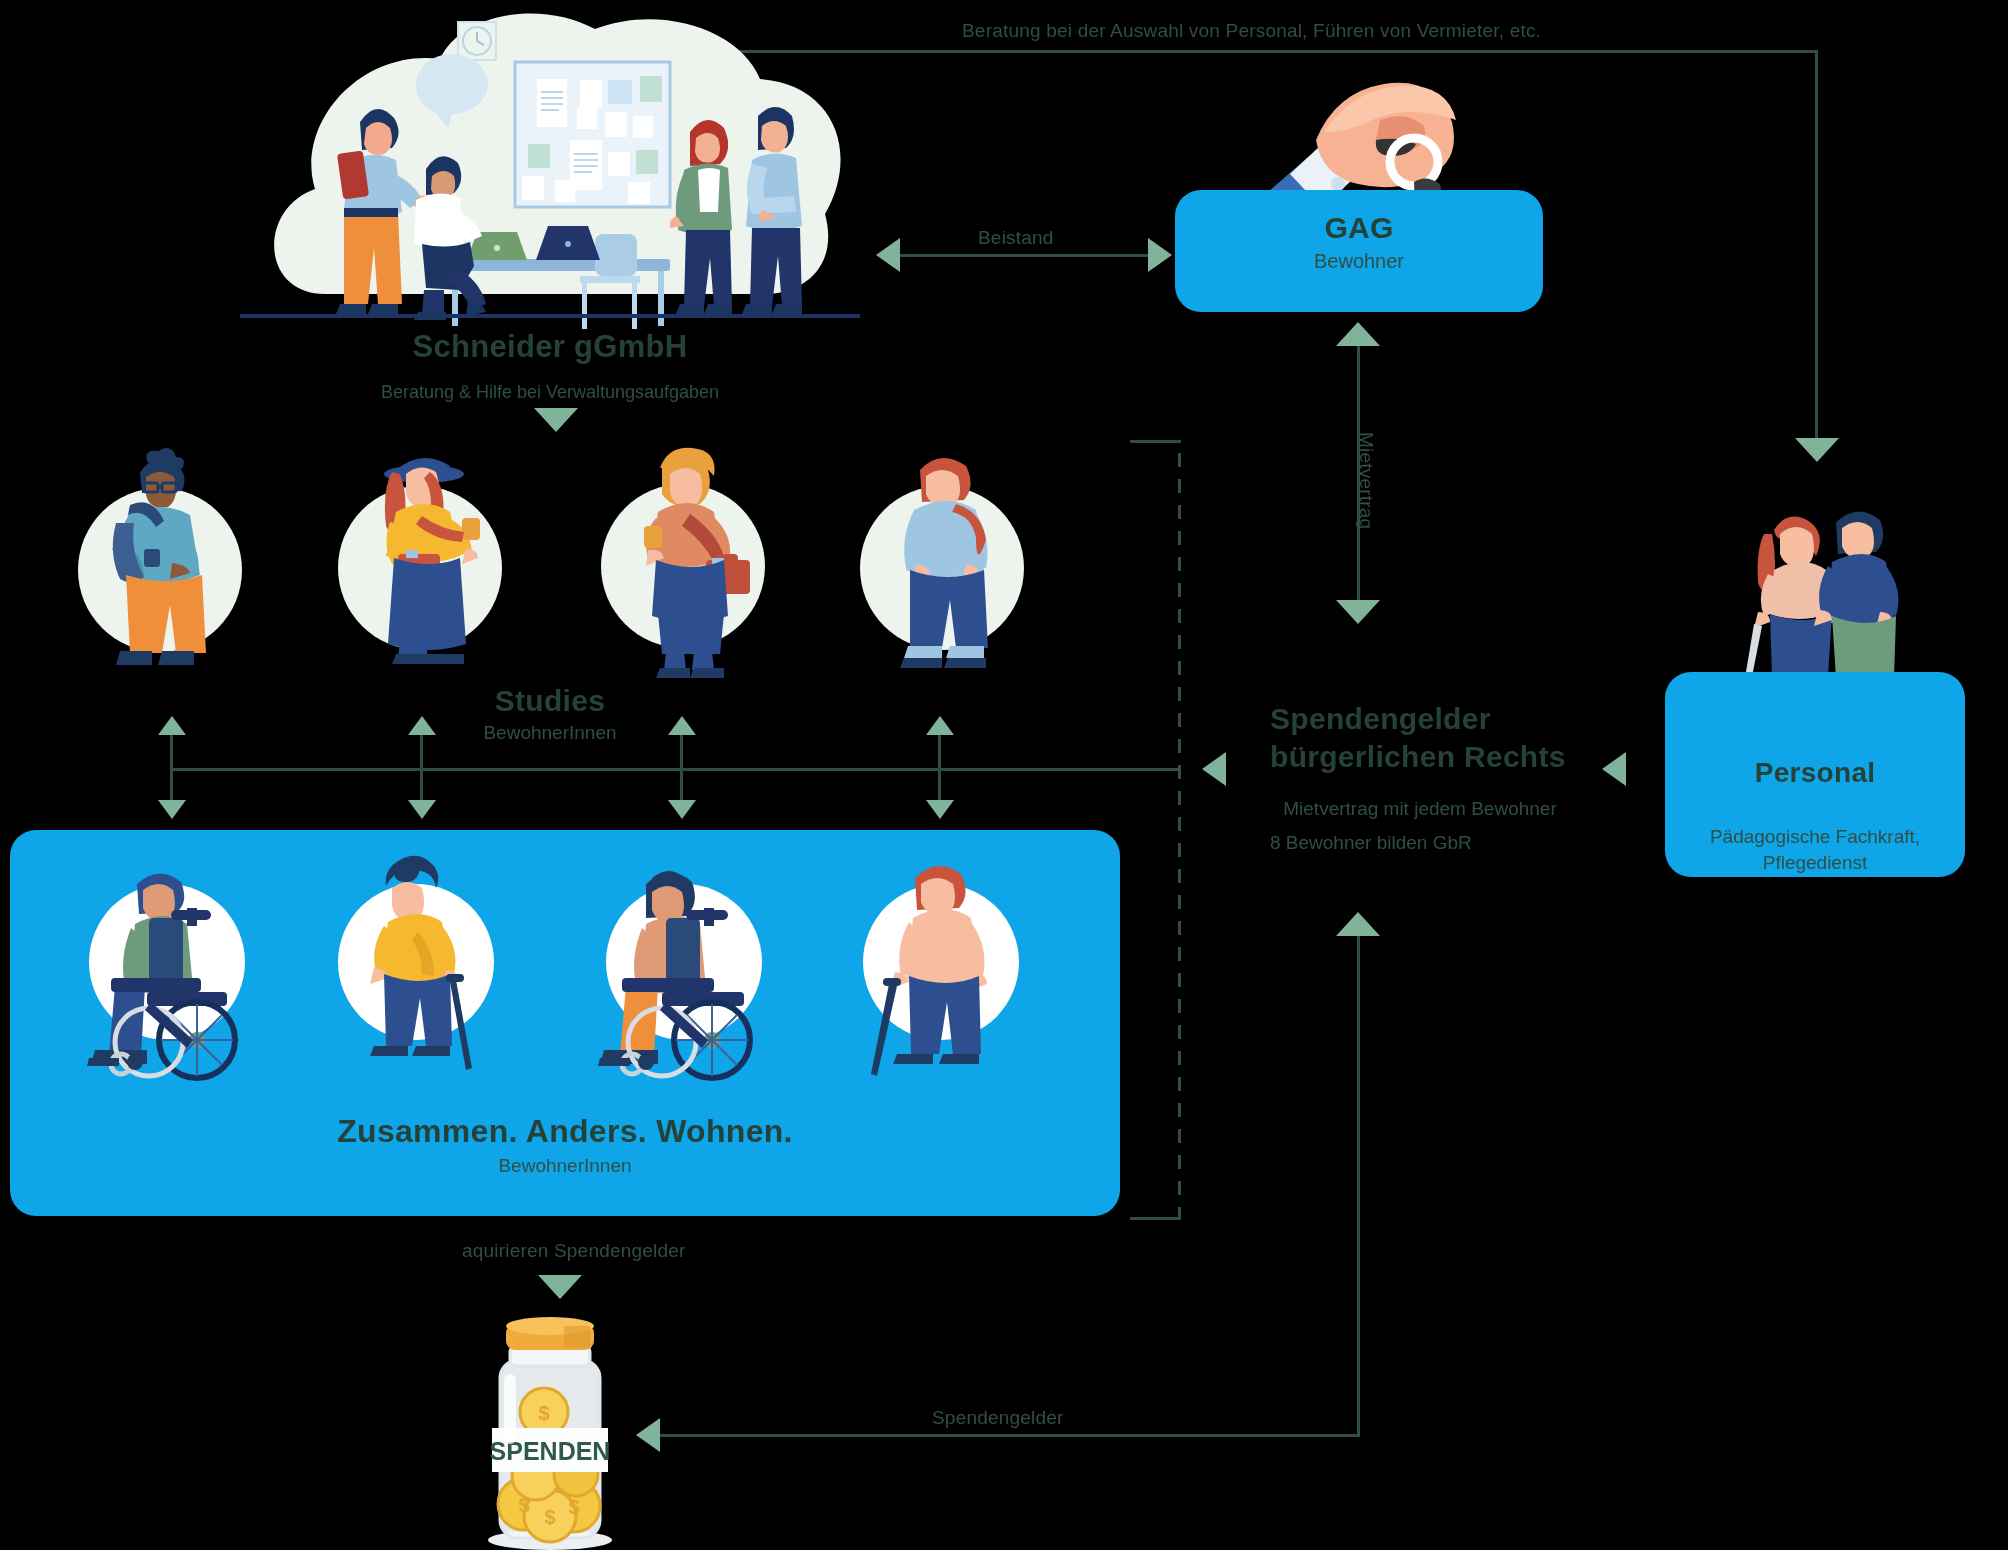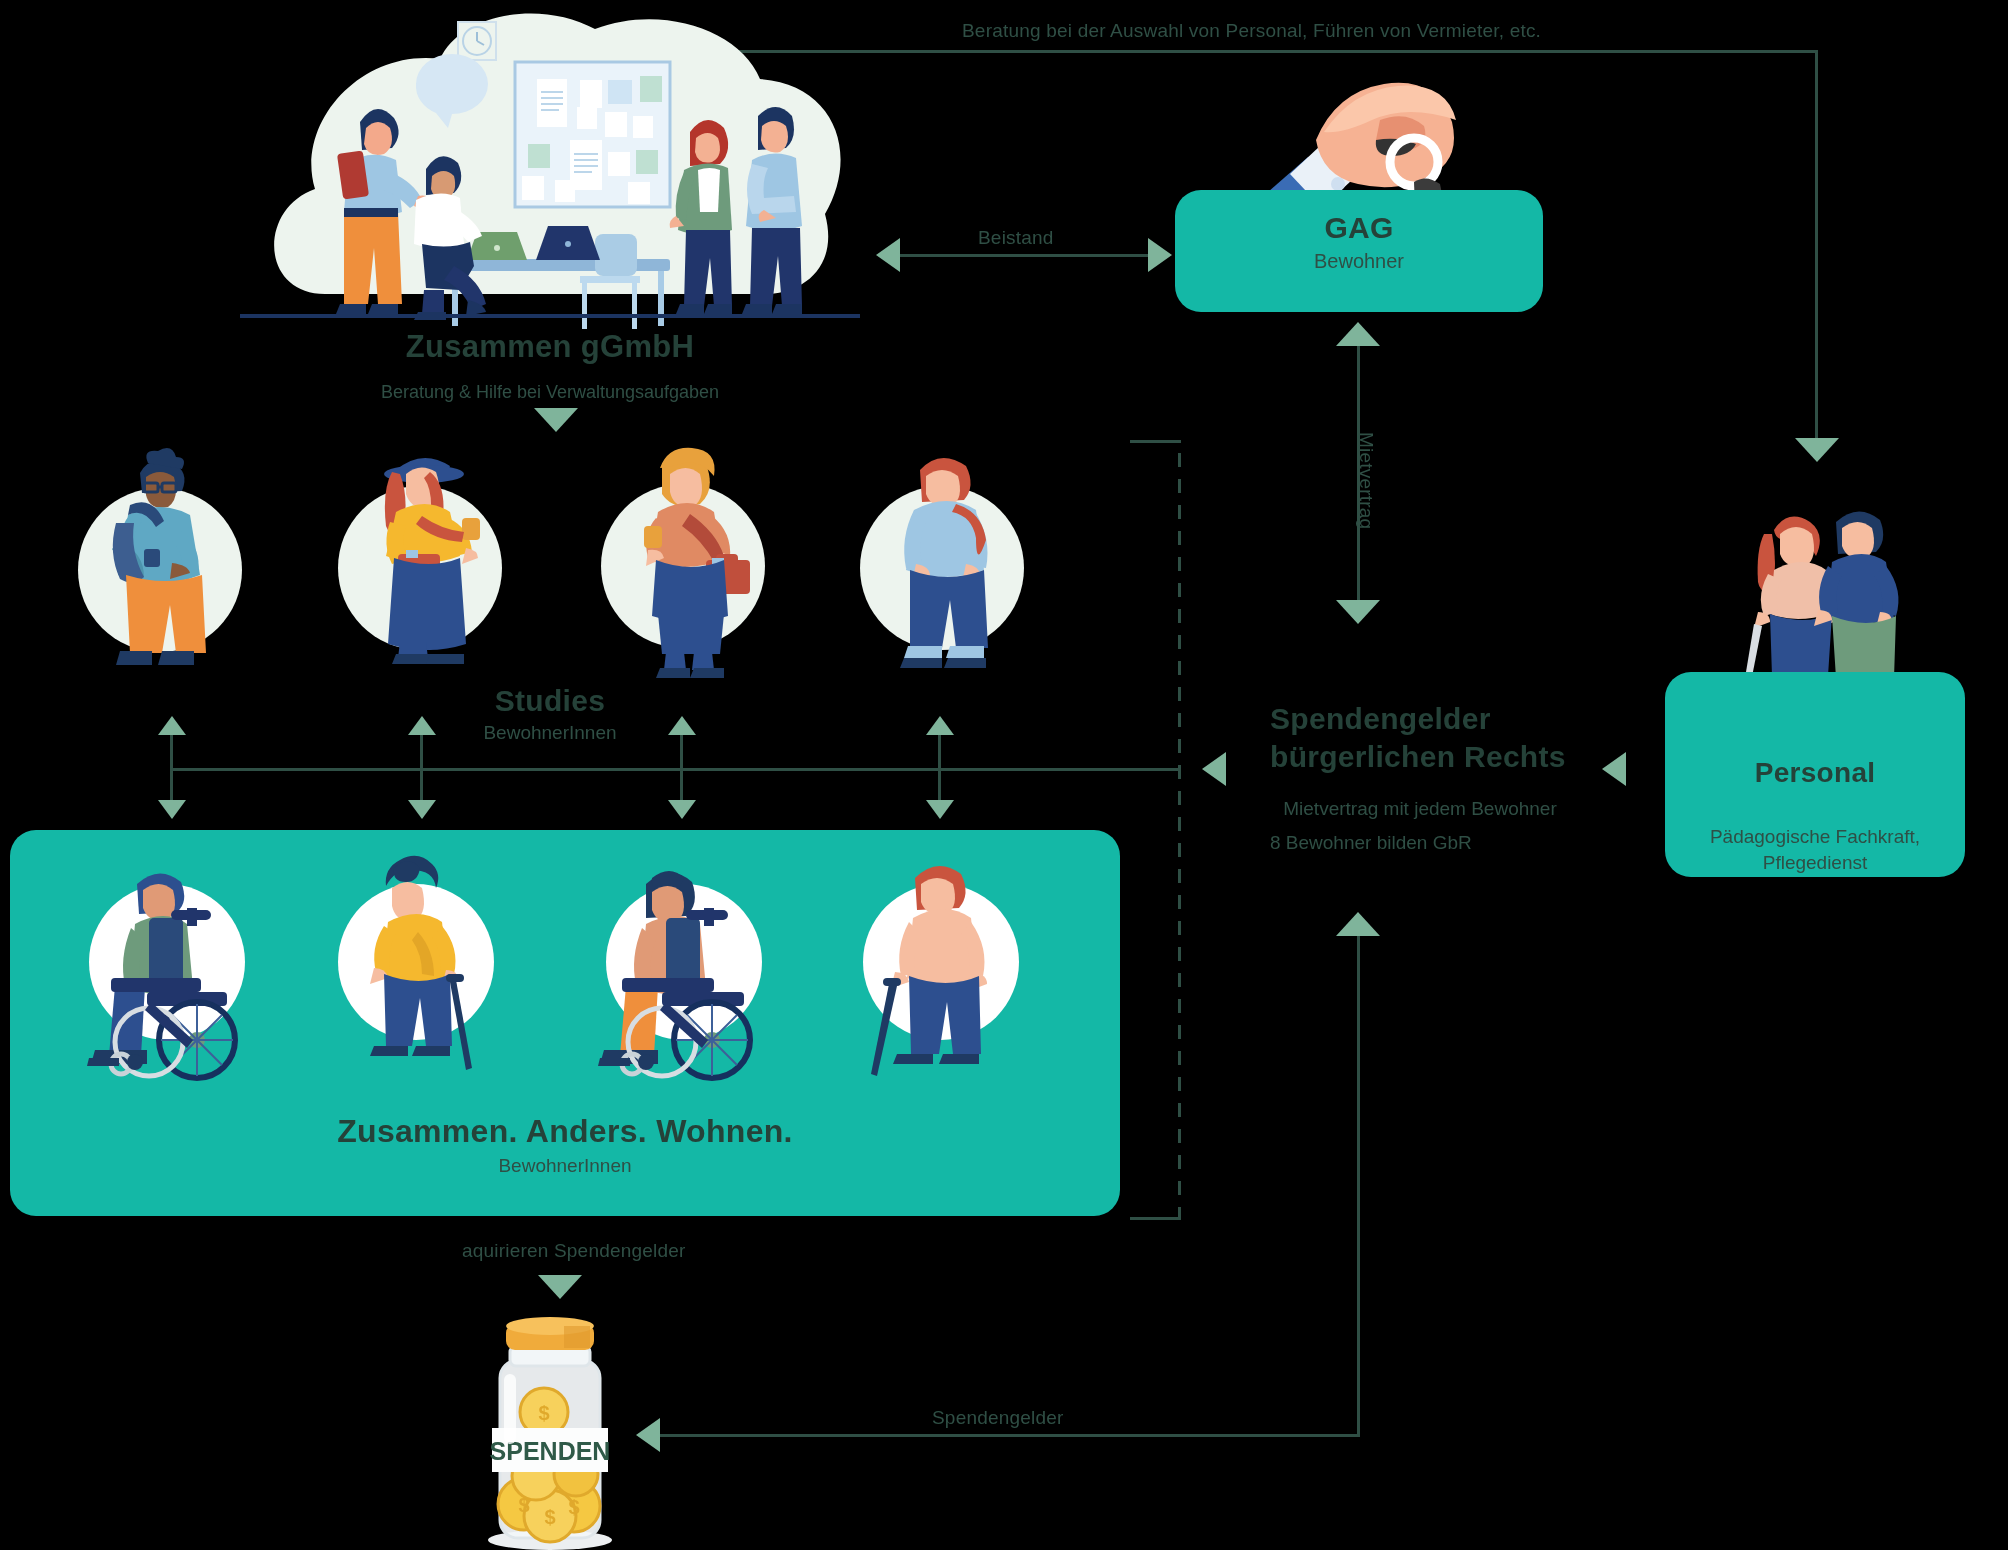--- a/index.html
+++ b/index.html
@@ -6,21 +6,21 @@
   html,body{margin:0;padding:0;background:#000;}
   body{
     font-family:"Liberation Sans", sans-serif;
     width:2008px;height:1550px;position:relative;overflow:hidden;
   }
   .stage{position:absolute;left:0;top:0;width:2008px;height:1550px;}
 
   
   .card{
     position:absolute;
-    background:#14b8a6;
+    background:#0ea5e9;
     border-radius:26px;
   }
   .line{position:absolute;background:#2f4f45;}
   .hline{height:3px;}
   .vline{width:3px;}
   .dash-v{position:absolute;width:3px;
      background-image:linear-gradient(#2f4f45 55%,rgba(0,0,0,0) 0%);
      background-position:left;background-size:3px 26px;background-repeat:repeat-y;}
   .arrow{position:absolute;width:0;height:0;}
   .arrow-r{border-top:17px solid transparent;border-bottom:17px solid transparent;border-left:24px solid #7fb49b;}
@@ -156,21 +156,21 @@
       <path d="M522 122 q12 -10 24 0 q6 18 -6 26 q-16 3 -19 -12 z" fill="#f3b193"></path>
       <path d="M512 156 q22 -12 44 -2 l6 68 q-30 10 -56 0 z" fill="#9ec6e3"></path>
       <path d="M512 160 q-10 26 0 50 l44 -2 -2 -16 -30 2 q-2 -18 4 -30 z" fill="#b9d6ec"></path>
       <path d="M524 206 q-8 4 -4 12 l16 -4 z" fill="#f3b193"></path>
       <path d="M512 224 h48 l2 78 h-20 l-4 -50 -6 50 h-22 z" fill="#21356b"></path>
       <path d="M506 300 h26 v10 h-30 z" fill="#1c3461"></path>
       <path d="M536 300 h26 v10 h-30 z" fill="#1c3461"></path>
 
       <rect x="0" y="310" width="620" height="4" fill="#1c3461"></rect>
     </svg>
-    <div class="title" id="schneider-title">Zusammen gGmbH</div>
+    <div class="title" id="schneider-title">Schneider gGmbH</div>
     <div class="sub" id="schneider-sub">Beratung &amp; Hilfe bei Verwaltungsaufgaben</div>
   </div>
 
   <div class="line hline" style="left:900px;top:254px;width:250px;"></div>
   <div class="arrow arrow-l" style="left:876px;top:238px;"></div>
   <div class="arrow arrow-r" style="left:1148px;top:238px;"></div>
   <div class="edge-label" style="left:978px;top:227px;">Beistand</div>
 
   <svg class="ill" style="left:1228px;top:62px;" width="270" height="180" viewBox="0 0 270 180">
     <path d="M0 165 L80 95 L112 130 L40 180 Z" fill="#3a6cb5"></path>

